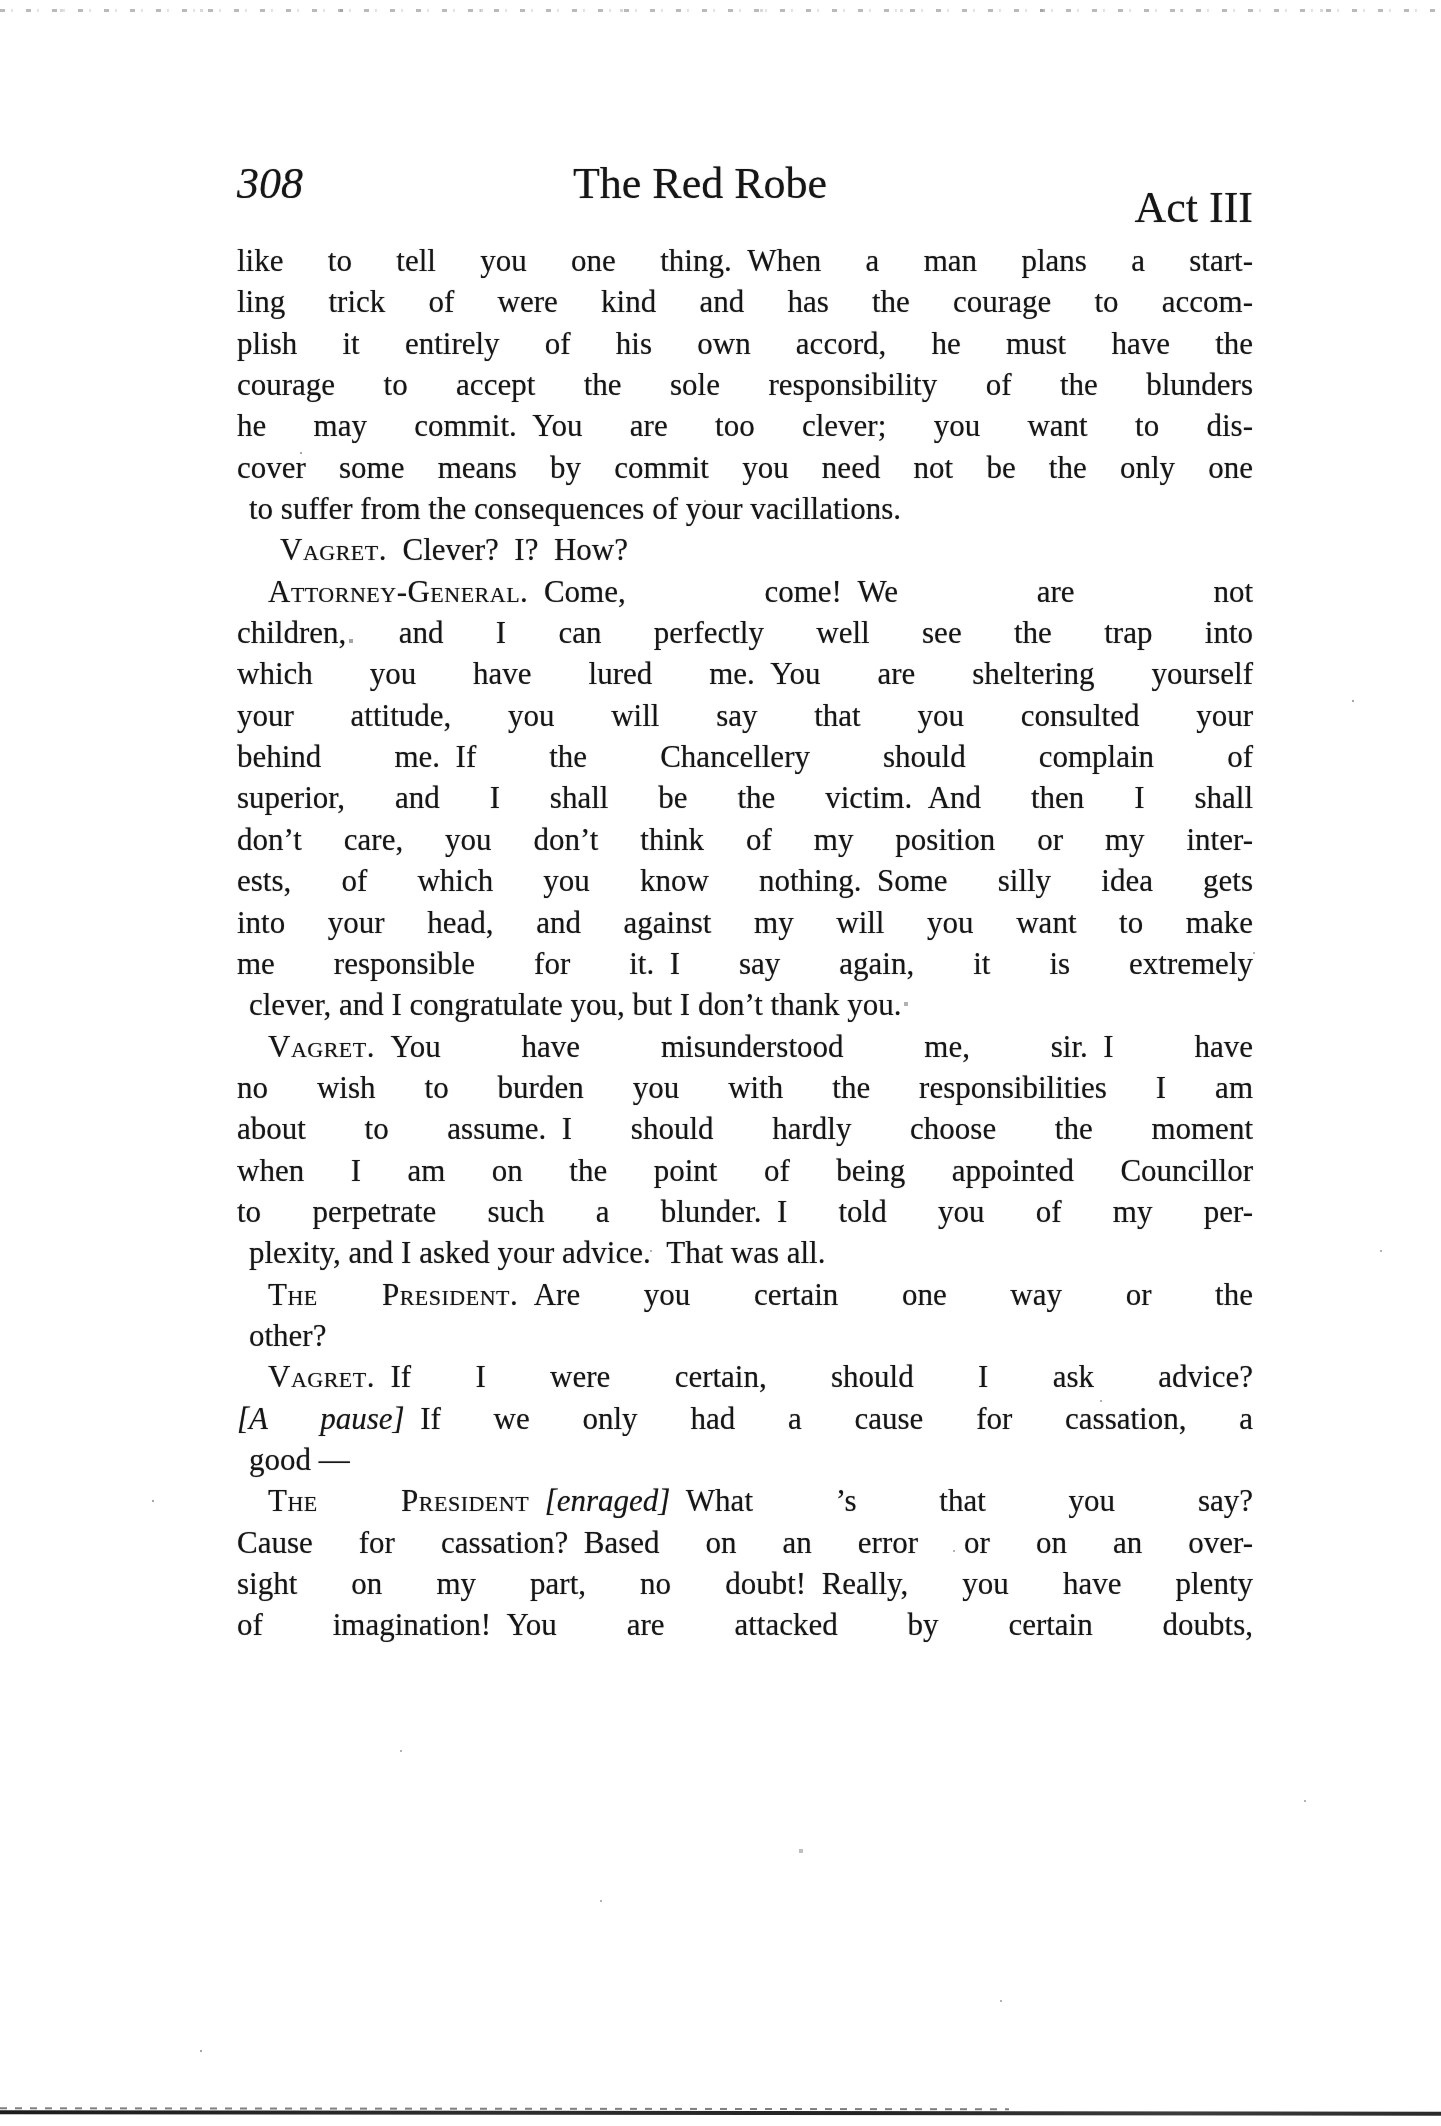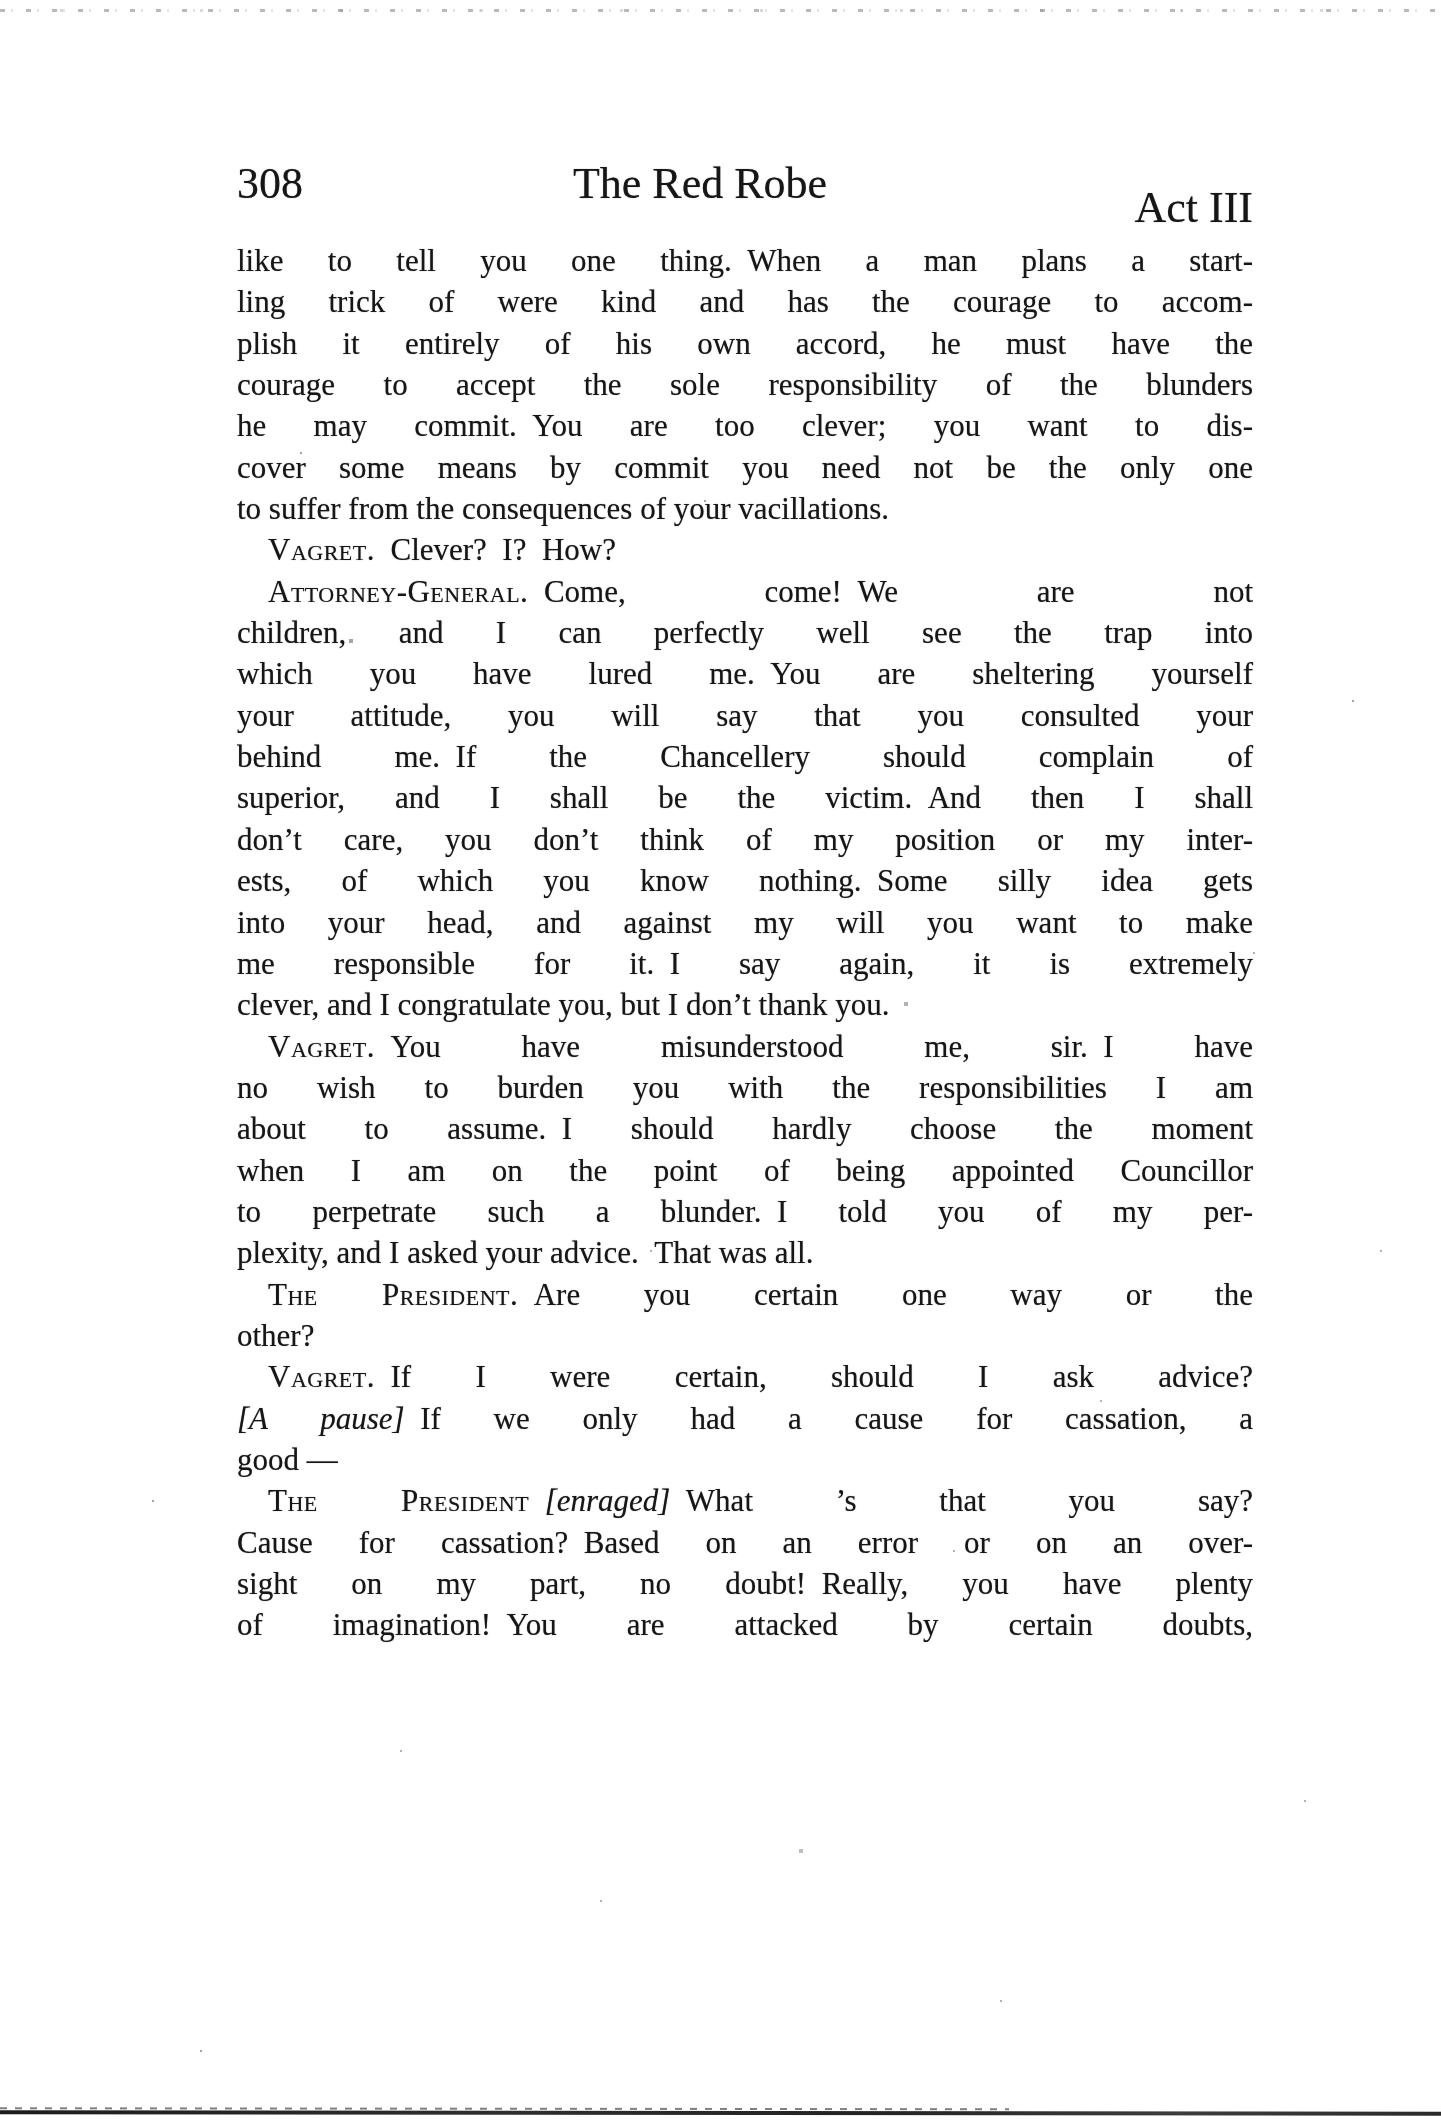--- a/index.html
+++ b/index.html
@@ -42,34 +42,34 @@
       704px 500px 0 0 rgba(0,0,0,.35), 1000px 2000px 0 0 rgba(0,0,0,.3),
       200px 2050px 0 0 rgba(0,0,0,.35), 1253px 952px 0 0 rgba(0,0,0,.3),
       650px 1250px 0 0 rgba(0,0,0,.3), 300px 452px 0 0 rgba(0,0,0,.35),
       953px 1550px 0 0 rgba(0,0,0,.3), 1380px 1250px 0 0 rgba(0,0,0,.3);
   }
   .header{
     position:absolute;top:158px;left:237px;width:1016px;height:56px;
     font-size:44px;line-height:52px;
     text-shadow:0 0 1px rgba(0,0,0,.55);
   }
-  .page-number{position:absolute;left:0;top:0;}
+  .page-number{position:absolute;left:0;top:0;font-style:italic;}
   .book-title{position:absolute;left:50%;top:0;transform:translateX(calc(-50% - 45px));white-space:nowrap;}
   .act-label{position:absolute;right:0;top:0;margin-top:24px;}
   .body-block{
     position:absolute;top:240px;left:237px;width:1016px;
     font-size:31px;
     text-shadow:0 0 1px rgba(0,0,0,.5);
   }
   .line{
     display:block;height:41.35px;line-height:41.35px;
     text-align:justify;text-align-last:justify;
     white-space:normal;
   }
-  .line.no-just{text-align:left;text-align-last:left;}
+  .line.no-just{text-align:left;text-align-last:left;margin-left:12px;}
   .line.indent{padding-left:31px;}
   .seg-speaker{font-variant:small-caps;letter-spacing:.5px;}
   .seg-italic{font-style:italic;}
 </style>
 </head>
 <body>
 
 <div class="page">
   <div class="top-noise"></div>
   <div class="specks"></div>

